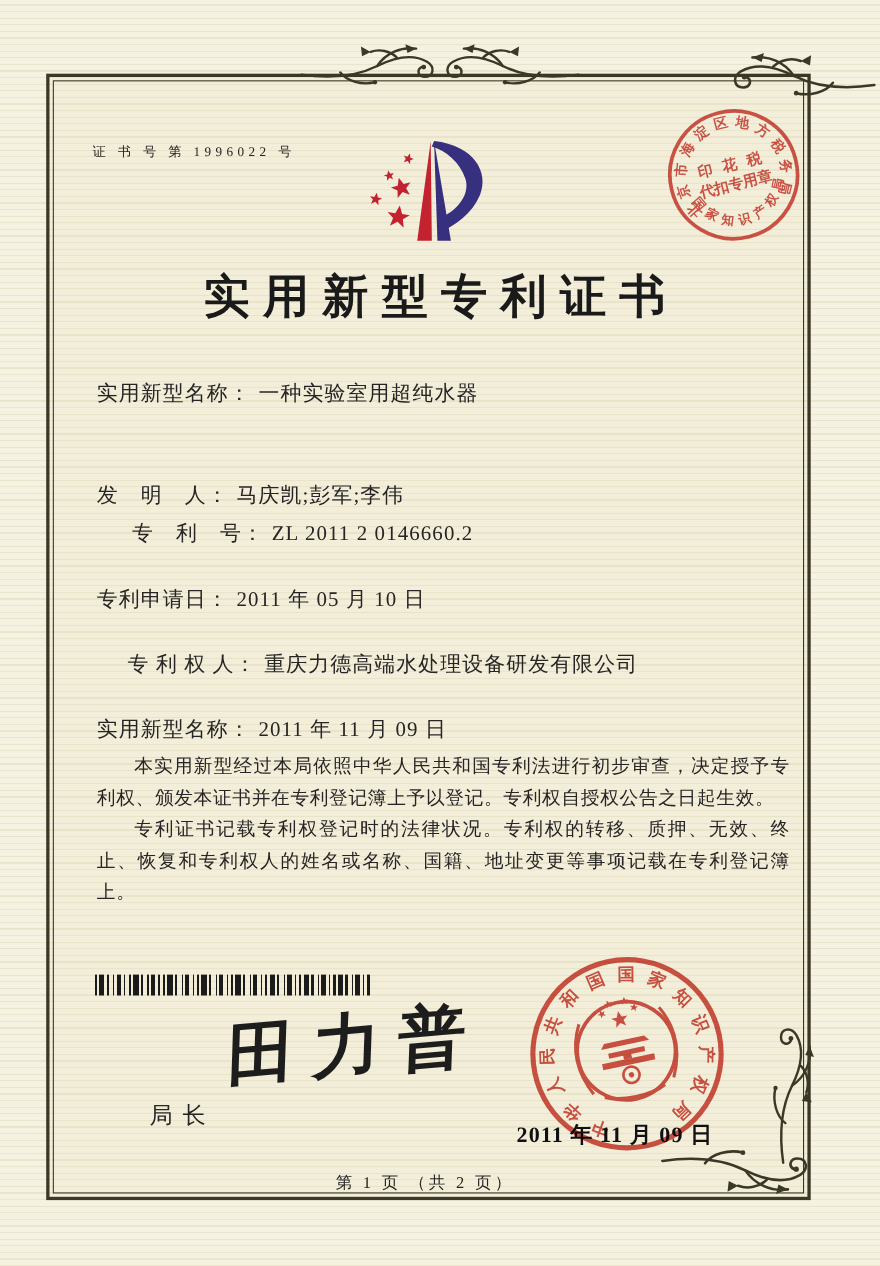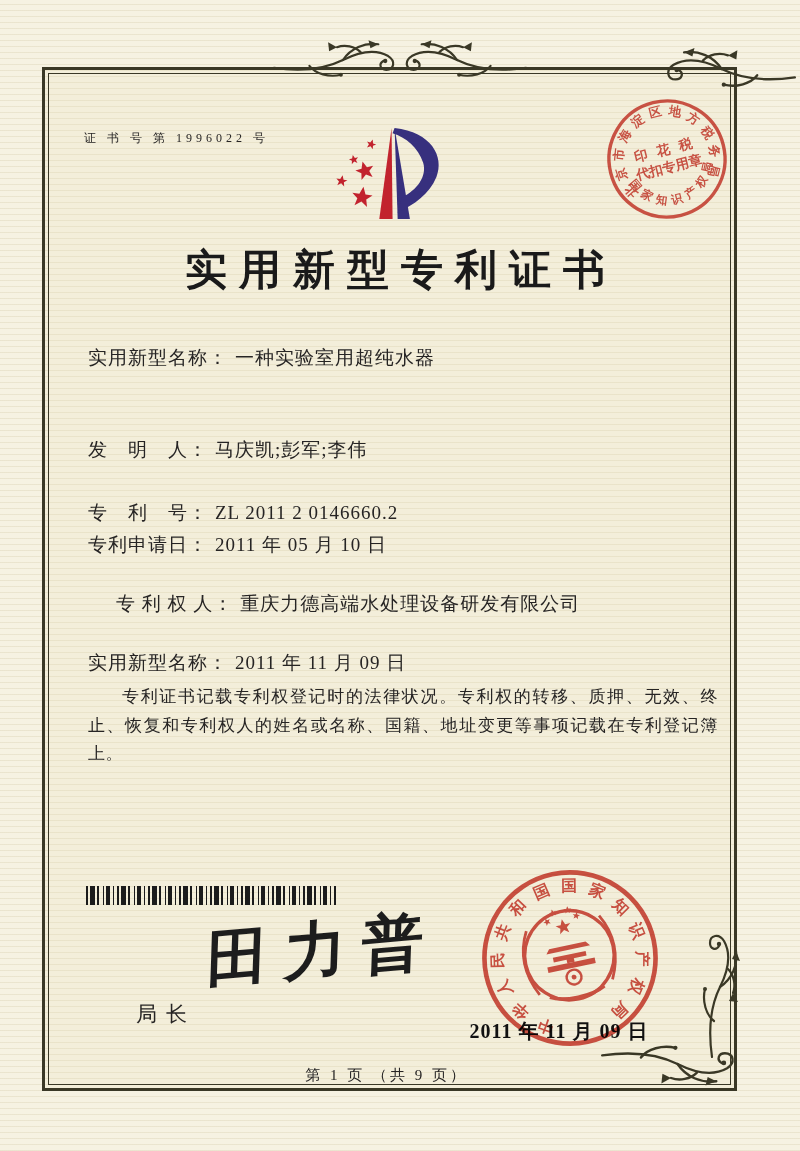--- a/index.html
+++ b/index.html
@@ -150,34 +150,35 @@
 </svg>
 
 <div class="abs doc-title">实用新型专利证书</div>
 
 <div class="abs field" style="top:345px;text-align:center;">
   <span class="lbl">实用新型名称：</span><span class="val">一种实验室用超纯水器</span>
 </div>
 <div class="abs field" style="top:437px;">
   <span class="lbl">发　明　人：</span><span class="val">马庆凯;彭军;李伟</span>
 </div>
-<div class="abs field" style="top:500px;">
+<div class="abs field" style="top:472px;margin-left:32px;">
   <span class="lbl">专　利　号：</span><span class="val">ZL 2011 2 0146660.2</span>
 </div>
 <div class="abs field" style="top:532px;">
   <span class="lbl">专利申请日：</span><span class="val">2011 年 05 月 10 日</span>
 </div>
 <div class="abs field" style="top:591px;margin-left:28px;">
   <span class="lbl">专 利 权 人：</span><span class="val">重庆力德高端水处理设备研发有限公司</span>
 </div>
 <div class="abs field" style="top:650px;">
   <span class="lbl">实用新型名称：</span><span class="val">2011 年 11 月 09 日</span>
 </div>
 
 <div class="abs body-text">
+  <p>本实用新型经过本局依照中华人民共和国专利法进行初步审查，决定授予专利权、颁发本证书并在专利登记簿上予以登记。专利权自授权公告之日起生效。</p>
   <p>专利证书记载专利权登记时的法律状况。专利权的转移、质押、无效、终止、恢复和专利权人的姓名或名称、国籍、地址变更等事项记载在专利登记簿上。</p>
 </div>
 
 <div class="abs barcode"></div>
 
 <div class="abs signer-title">局长</div>
 <div class="abs signature">田力普</div>
 
 <div class="abs seal-date">2011 年 11 月 09 日</div>
 
@@ -213,13 +214,13 @@
       <rect x="96" y="100" width="8" height="5"></rect>
     </g>
     <circle cx="100" cy="121" r="8" fill="none" stroke-width="2.6"></circle>
     <circle cx="100" cy="121" r="2.6" stroke="none"></circle>
     <path d="M60,132 C48,108 48,84 60,62" fill="none" stroke-width="3"></path>
     <path d="M140,132 C152,108 152,84 140,62" fill="none" stroke-width="3"></path>
     <path d="M70,137 C85,145 115,145 130,137" fill="none" stroke-width="3.6"></path>
   </g>
 </svg>
 
-<div class="abs footer">第 1 页 （共 9 页）</div>
+<div class="abs footer">第 1 页 （共 2 页）</div>
 
 </body></html>

